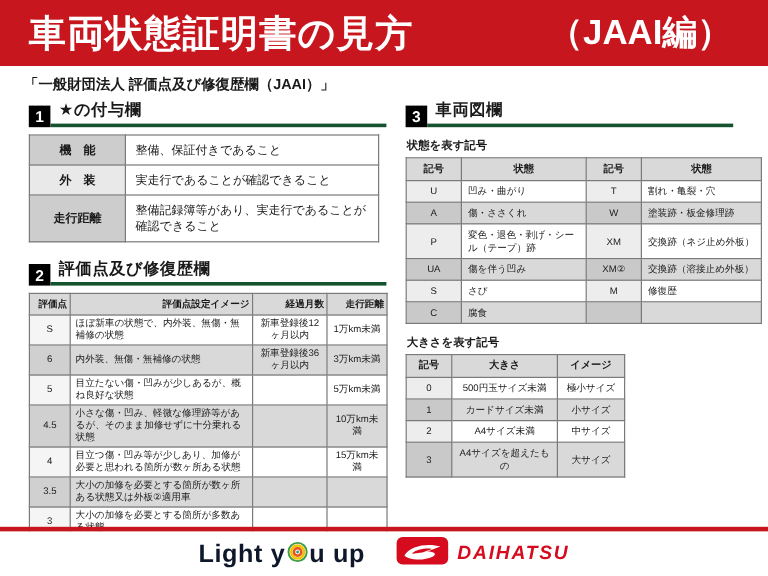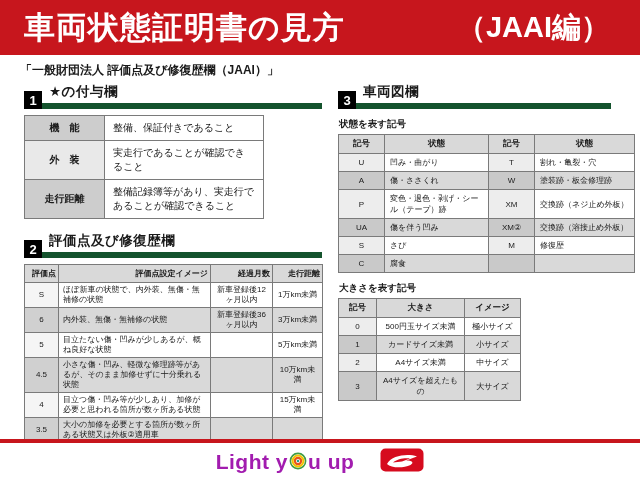--- a/index.html
+++ b/index.html
@@ -25,29 +25,29 @@
 
   
   .cols{display:flex;gap:16px;padding:0 10px 0 24px;}
   .col-l{width:298px;flex:none;}
   .col-r{flex:1;min-width:0;}
 
   
   .sec{display:flex;align-items:flex-end;margin-bottom:6px;}
   .sec .num{flex:none;width:18px;height:18px;background:#000;color:#fff;
     font-size:13px;font-weight:bold;display:flex;align-items:center;justify-content:center;}
-  .sec .bar{flex:1;border-bottom:6px solid #14532d;padding:0 0 2px 7px;
+  .sec .bar{flex:1;border-bottom:3px solid #14532d;padding:0 0 2px 7px;
     font-size:13.5px;font-weight:bold;letter-spacing:.5px;}
   .sec.right .bar{max-width:255px;}
 
   table{border-collapse:collapse;background:#fff;}
   td,th{border:1px solid var(--line);vertical-align:middle;}
 
   
-  .t1{width:240px;margin-top:4px;}
+  .t1{width:292px;margin-top:4px;}
   .t1 td{font-size:10px;padding:5px 8px;height:23px;}
   .t1 td:first-child{width:80px;text-align:center;font-weight:bold;background:var(--gray-dark);}
   .t1 tr:nth-child(even) td:first-child{background:var(--gray-light);}
 
   
   .t2{width:298px;margin-top:2px;table-layout:fixed;}
   .t2 th{font-size:8px;font-weight:bold;background:var(--gray-mid);padding:3px 2px;text-align:right;}
   .t2 td{font-size:8px;padding:2px 4px;line-height:1.25;}
   .t2 col.c1{width:34px;} .t2 col.c2{width:152px;} .t2 col.c3{width:62px;} .t2 col.c4{width:50px;}
   .t2 td:nth-child(1),.t2 td:nth-child(3),.t2 td:nth-child(4){text-align:center;}
@@ -69,21 +69,21 @@
   .t4 th{font-size:8.5px;font-weight:bold;background:var(--gray-mid);padding:3px 2px;text-align:center;}
   .t4 td{font-size:8px;padding:3px 2px;height:18px;text-align:center;}
   .t4 col.z1{width:38px;} .t4 col.z2{width:88px;} .t4 col.z3{width:56px;}
   .t4 td:nth-child(1){background:rgba(0,0,0,0.07);}
   .t4 tbody tr:nth-child(even){background:var(--gray-mid);}
 
   
   .redline{position:absolute;left:0;right:0;bottom:37px;height:4px;background:var(--red);}
   .footer{position:absolute;left:0;right:0;bottom:0;height:37px;display:flex;
     align-items:center;justify-content:center;gap:26px;background:#fff;}
-  .slogan{display:flex;align-items:center;font-size:21px;font-weight:bold;color:#a21caf;letter-spacing:.5px;}
+  .slogan{display:flex;align-items:center;font-size:21px;font-weight:bold;color:#0f172a;letter-spacing:.5px;}
   .slogan .o-mark{display:inline-block;margin:2px 1px 0 1px;}
   .daihatsu{display:flex;align-items:center;gap:7px;}
   .daihatsu .wordmark{color:var(--brand-red);font-size:16px;font-weight:bold;
     letter-spacing:1.5px;font-style:italic;}
 </style>
 </head>
 <body>
 
 <div class="page">
 
@@ -306,15 +306,16 @@
       <span>u up</span>
     </span>
     <span class="daihatsu">
       <span>
         <svg width="44" height="24" viewBox="0 0 44 24">
           <rect x="0.5" y="0.5" width="43" height="23" rx="5" fill="#d60b1e"></rect>
           <path d="M7 16 C12 7 28 5.5 37 8.5 L26 12.5 C32 12.5 34.5 14.5 30.5 17 C23 20.5 11 20 7 16 Z" fill="#fff"></path>
           <path d="M13 14.5 C17 10.5 26 9.5 30 10.5 L22 13.5 Z" fill="#d60b1e"></path>
         </svg>
       </span>
+      <span class="wordmark">DAIHATSU</span>
     </span>
   </div>
 </div>
 
 </body></html>

